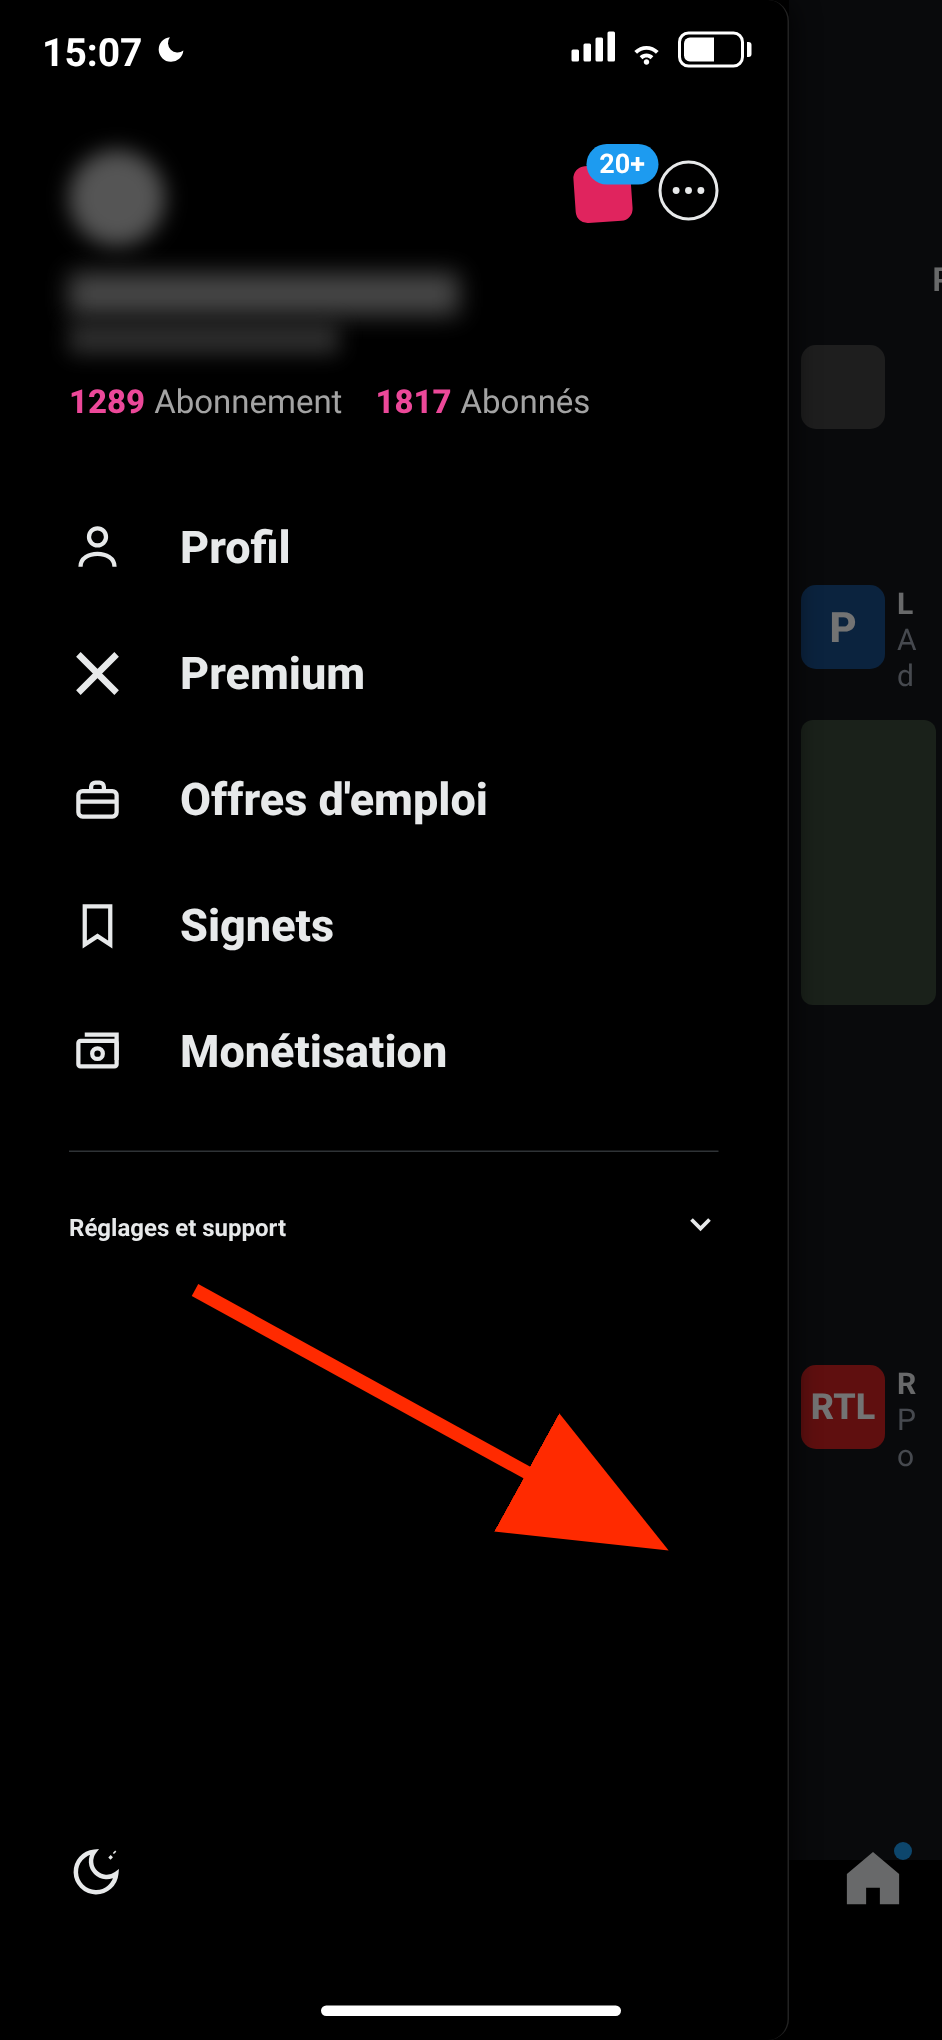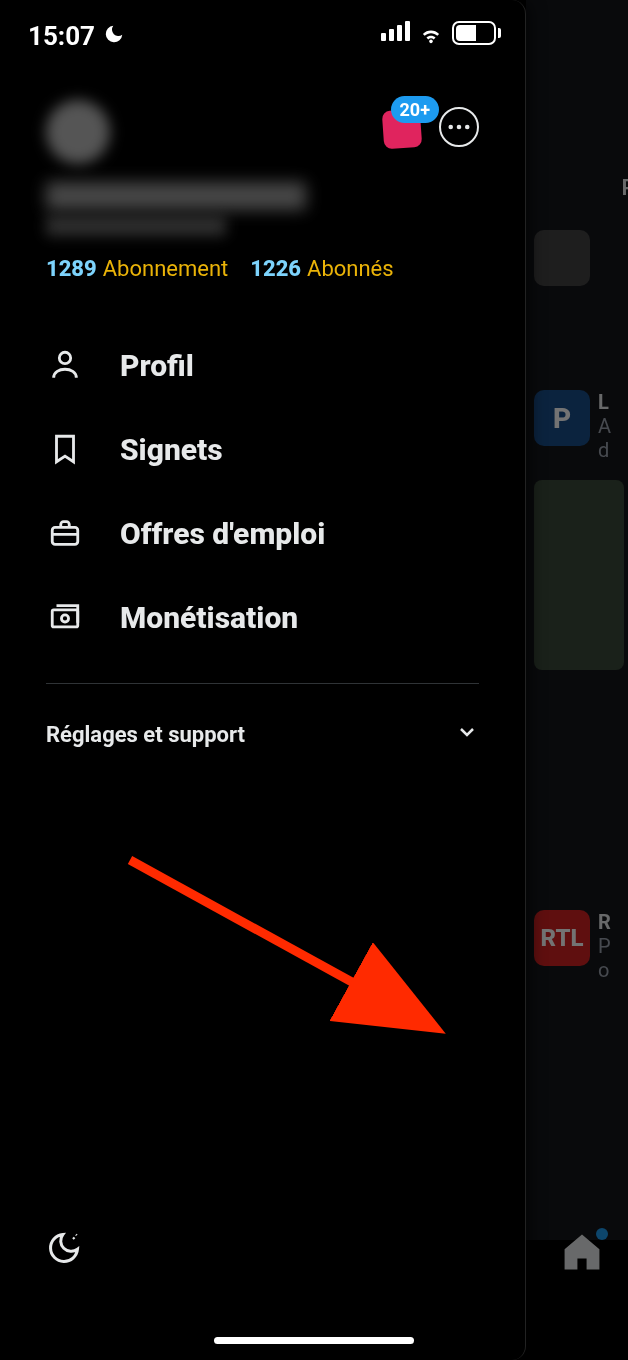--- a/index.html
+++ b/index.html
@@ -115,41 +115,41 @@
     width:40px; height:40px; border:2px solid #e7e9ea; border-radius:50%;
     display:flex; align-items:center; justify-content:center;
     background:transparent;
   }
   .more-button svg { fill:#e7e9ea; width:22px; height:6px;}
 
   .user-name { margin-top:18px; font-size:28px; font-weight:800; color:#888; filter:blur(8px); height:28px; width:260px; background:#666; opacity:0.7;}
   .user-handle { margin-top:6px; font-size:20px; color:#666; filter:blur(7px); height:20px; width:180px; background:#444; opacity:0.7;}
 
   .follow-stats { margin-top:20px; display:flex; gap:22px; font-size:22px;}
-  .follow-stats .count { font-weight:800; color:#7dd3fc;}
-  .follow-stats .label { color:#eab308; margin-left:6px;margin-top:44px;}
+  .follow-stats .count { font-weight:800; color:#ec4899;}
+  .follow-stats .label { color:#a3a3a3; margin-left:6px;margin-top:44px;}
 
   
   .menu { margin-top:42px; padding:0 46px; }
   .menu-item {
     display:flex; align-items:center; gap:36px;
     height:84px;
     font-size:30px; font-weight:800;
     color:#e7e9ea;
     cursor:pointer;
   }
   .menu-item .mi-icon { width:38px; height:38px; display:flex; align-items:center; justify-content:center;}
   .menu-item .mi-icon svg { width:34px; height:34px; stroke:#e7e9ea; fill:none; stroke-width:2;}
 
   .divider { margin:24px 46px 0 46px; height:1px; background:#2f3336;}
 
   .settings-row {
     display:flex; align-items:center; justify-content:space-between;
     padding: 36px 46px 0 46px;
-    font-size:22px; font-weight:700; color:#e7e9ea;
+    font-size:16px; font-weight:700; color:#e7e9ea;
     cursor:pointer;
   }
   .settings-row .chev svg { width:24px; height:24px; stroke:#e7e9ea; fill:none; stroke-width:2.5;}
 
   .drawer-footer { margin-top:auto; padding: 0 46px 90px 46px; }
   .dark-toggle svg { width:36px; height:36px; stroke:#e7e9ea; fill:none; stroke-width:2;}
 
   .home-indicator {
     position:absolute; left:50%; transform:translateX(-50%);
     bottom:16px; width:200px; height:7px; background:#fff; border-radius:4px;
@@ -254,55 +254,63 @@
       </div>
     </div>
     <div class="user-name"></div>
     <div class="user-handle"></div>
 
     <div class="follow-stats">
       <div>
         <span class="count">1289</span><span class="label">Abonnement</span>
       </div>
       <div>
-        <span class="count">1226</span><span class="label">Abonnés</span>
+        <span class="count">1817</span><span class="label">Abonnés</span>
       </div>
     </div>
   </div>
 
   <nav class="menu">
 
     <div class="menu-item">
       <span class="mi-icon">
         <svg viewBox="0 0 24 24">
             <circle cx="12" cy="7" r="4"></circle>
             <path d="M4 21c0-4 4-6 8-6s8 2 8 6"></path>
           </svg>
       </span>
       <span>Profil</span>
     </div>
 
-
-    <div class="menu-item">
-      <span class="mi-icon">
-        <svg viewBox="0 0 24 24">
-            <path d="M6 3h12v18l-6-4-6 4z"></path>
-          </svg>
-      </span>
-      <span>Signets</span>
+    <div class="menu-item">
+      <span class="mi-icon">
+        <svg viewBox="0 0 24 24">
+            <path d="M3 3l18 18M21 3L3 21" stroke-width="3"></path>
+          </svg>
+      </span>
+      <span>Premium</span>
     </div>
 
     <div class="menu-item">
       <span class="mi-icon">
         <svg viewBox="0 0 24 24">
             <rect x="3" y="8" width="18" height="12" rx="2"></rect>
             <path d="M9 8V6a2 2 0 0 1 2-2h2a2 2 0 0 1 2 2v2M3 13h18"></path>
           </svg>
       </span>
       <span>Offres d'emploi</span>
+    </div>
+
+    <div class="menu-item">
+      <span class="mi-icon">
+        <svg viewBox="0 0 24 24">
+            <path d="M6 3h12v18l-6-4-6 4z"></path>
+          </svg>
+      </span>
+      <span>Signets</span>
     </div>
 
 
 
     <div class="menu-item">
       <span class="mi-icon">
         <svg viewBox="0 0 24 24">
             <rect x="3" y="7" width="18" height="12" rx="1"></rect>
             <circle cx="12" cy="13" r="2.5"></circle>
             <path d="M6 4h15v12"></path>

